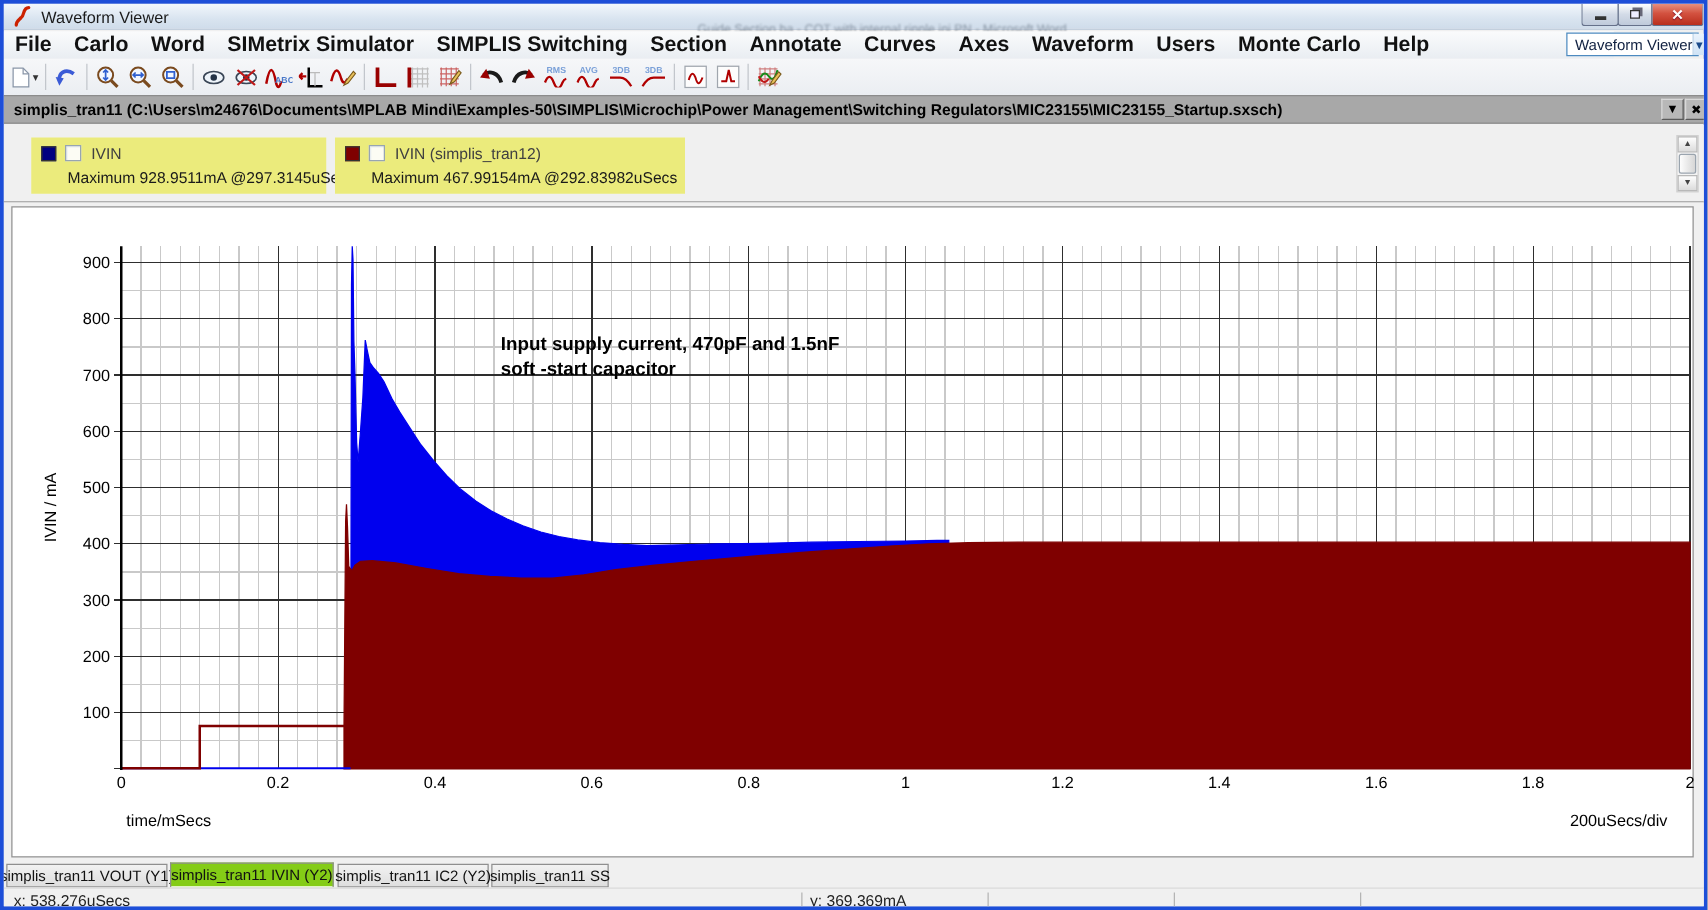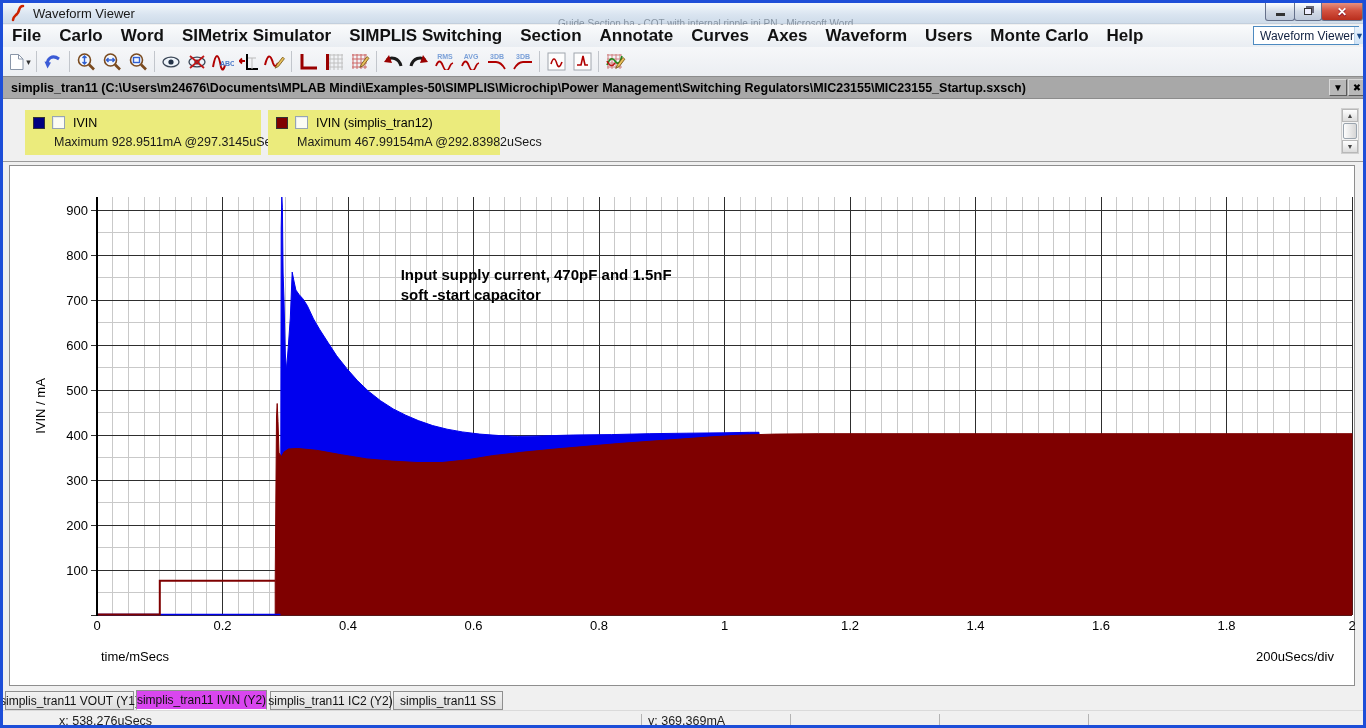--- a/index.html
+++ b/index.html
@@ -46,45 +46,45 @@
   .path-text{padding-left:8px;font-size:12.5px;font-weight:bold;color:#000;white-space:nowrap;}
   .pathbtns{position:absolute;right:3px;top:2px;display:flex;}
   .pbtn{width:18px;height:17px;margin-left:1px;background:#b8b8b8;border:1px solid;
     border-color:#d8d8d8 #5a5a5a #5a5a5a #d8d8d8;color:#000;font-size:10px;
     display:flex;align-items:center;justify-content:center;}
   
   .legendbar{position:absolute;left:0;top:97px;width:1366px;height:62px;background:#f0f0f0;
     border-bottom:1px solid #9a9a9a;}
   .legend-box{position:absolute;top:10px;height:45px;background:#ebeb7c;}
   .legend-box.b1{left:22px;width:236px;}
-  .legend-box.b2{left:265px;width:232px;}
+  .legend-box.b2{left:265px;width:280px;}
   .swatch{position:absolute;left:8px;top:7px;width:12px;height:12px;border:1px solid #333;}
   .lcheck{position:absolute;left:27px;top:6px;width:13px;height:13px;background:#fcfcf4;
     border:1px solid #97a5b2;box-shadow:inset 1px 1px 0 #e7ecf0;}
-  .llabel{position:absolute;left:48px;top:6px;font-size:12.5px;color:#000000;white-space:nowrap;}
+  .llabel{position:absolute;left:48px;top:6px;font-size:12.5px;color:#404040;white-space:nowrap;}
   .ldetail{position:absolute;left:29px;top:25px;font-size:12.5px;color:#1a1a1a;white-space:nowrap;}
   .lscroll{position:absolute;right:10px;top:8px;width:18px;height:46px;background:#f4f4f4;border:1px solid #d0d0d0;}
   .sarr{height:13px;display:flex;align-items:center;justify-content:center;font-size:7px;color:#444;
     background:linear-gradient(#fefefe,#dcdcdc);border:1px solid #b8b8b8;}
   .sthumb{height:16px;margin:1px;background:linear-gradient(90deg,#fdfdfd,#d6d6d6);border:1px solid #9aa4ae;border-radius:2px;}
   
   .plotwrap{position:absolute;left:0;top:159px;width:1366px;height:528px;background:#f0f0f0;}
   .plotpanel{position:absolute;left:6px;top:3px;width:1346px;height:521px;background:#fff;border:1px solid #8e8e8e;}
   .plotpanel svg{position:absolute;left:0;top:0;}
   .tick{font:13px "Liberation Sans",sans-serif;fill:#000;}
   .axlbl{font:13px "Liberation Sans",sans-serif;fill:#000;}
   .anno{font:bold 15px "Liberation Sans",sans-serif;fill:#000;}
   .gmin{stroke:#c9c9c9;stroke-width:1;shape-rendering:crispEdges;}
   .gmaj{stroke:#2e2e2e;stroke-width:1;shape-rendering:crispEdges;}
   
   .tabbar{position:absolute;left:0;top:687px;width:1366px;height:20px;background:#f0f0f0;}
   .btab{position:absolute;top:1px;height:19px;background:linear-gradient(#f2f2f2,#dedede);
     border:1px solid #8f8f8f;font-size:12px;color:#111;display:flex;align-items:center;
     justify-content:center;white-space:nowrap;}
-  .btab.active{background:#d946ef;top:0;height:20px;border-bottom:1px solid #fff;}
+  .btab.active{background:#84cc16;top:0;height:20px;border-bottom:1px solid #fff;}
   
   .statusbar{position:absolute;left:0;top:707px;width:1366px;height:21px;background:#f0f0f0;border-top:1px solid #dadada;}
   .sb-text{position:absolute;top:3px;font-size:12.5px;color:#222;white-space:nowrap;}
   .sb-sep{position:absolute;top:3px;width:1px;height:15px;background:#b4b4b4;}
 </style>
 </head>
 <body>
 
 <div class="window">
 
@@ -447,25 +447,25 @@
             <text class="anno" x="390.7" y="134.0">soft -start capacitor</text>
           </g>
         </svg>
     </div>
   </div>
 
   <div class="tabbar">
     <div class="btab" style="left:2px;width:129px;">simplis_tran11 VOUT (Y1)</div>
     <div class="btab active" style="left:133px;width:131px;">simplis_tran11 IVIN (Y2)</div>
     <div class="btab" style="left:267px;width:121px;">simplis_tran11 IC2 (Y2)</div>
-    <div class="btab" style="left:390px;width:110px;">simplis_tran11 SS</div>
+    <div class="btab" style="left:390px;width:94px;">simplis_tran11 SS</div>
   </div>
 
   <div class="statusbar">
-    <span class="sb-text" style="left:8px;margin-left:48px;">x: 538.276uSecs</span>
+    <span class="sb-text" style="left:8px;">x: 538.276uSecs</span>
     <span class="sb-text" style="left:645px;">y: 369.369mA</span>
     <div class="sb-sep" style="left:638px;"></div>
     <div class="sb-sep" style="left:787px;"></div>
     <div class="sb-sep" style="left:936px;"></div>
     <div class="sb-sep" style="left:1085px;"></div>
   </div>
 
 </div>
 
 </body></html>

